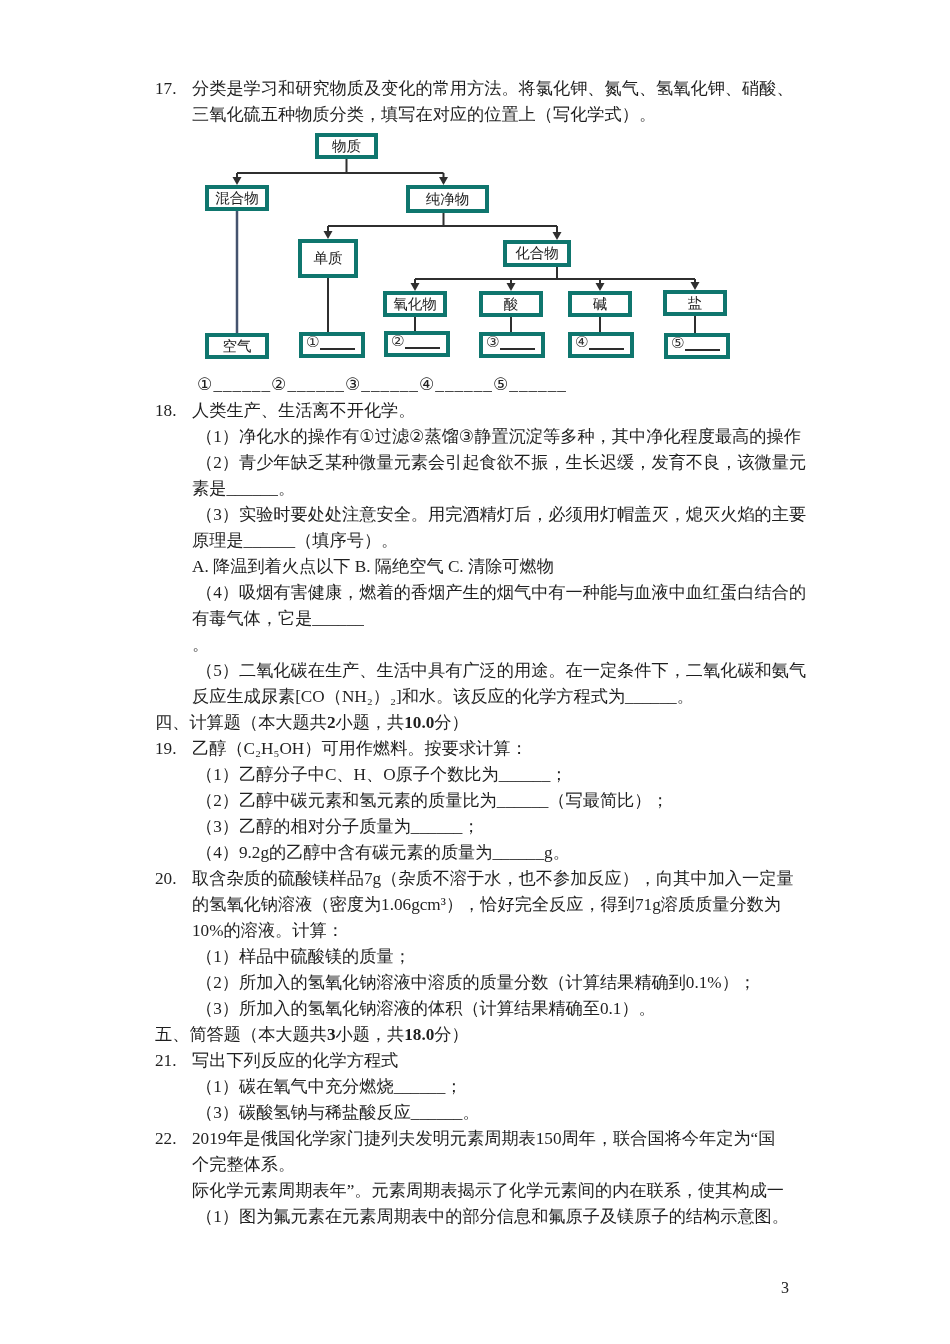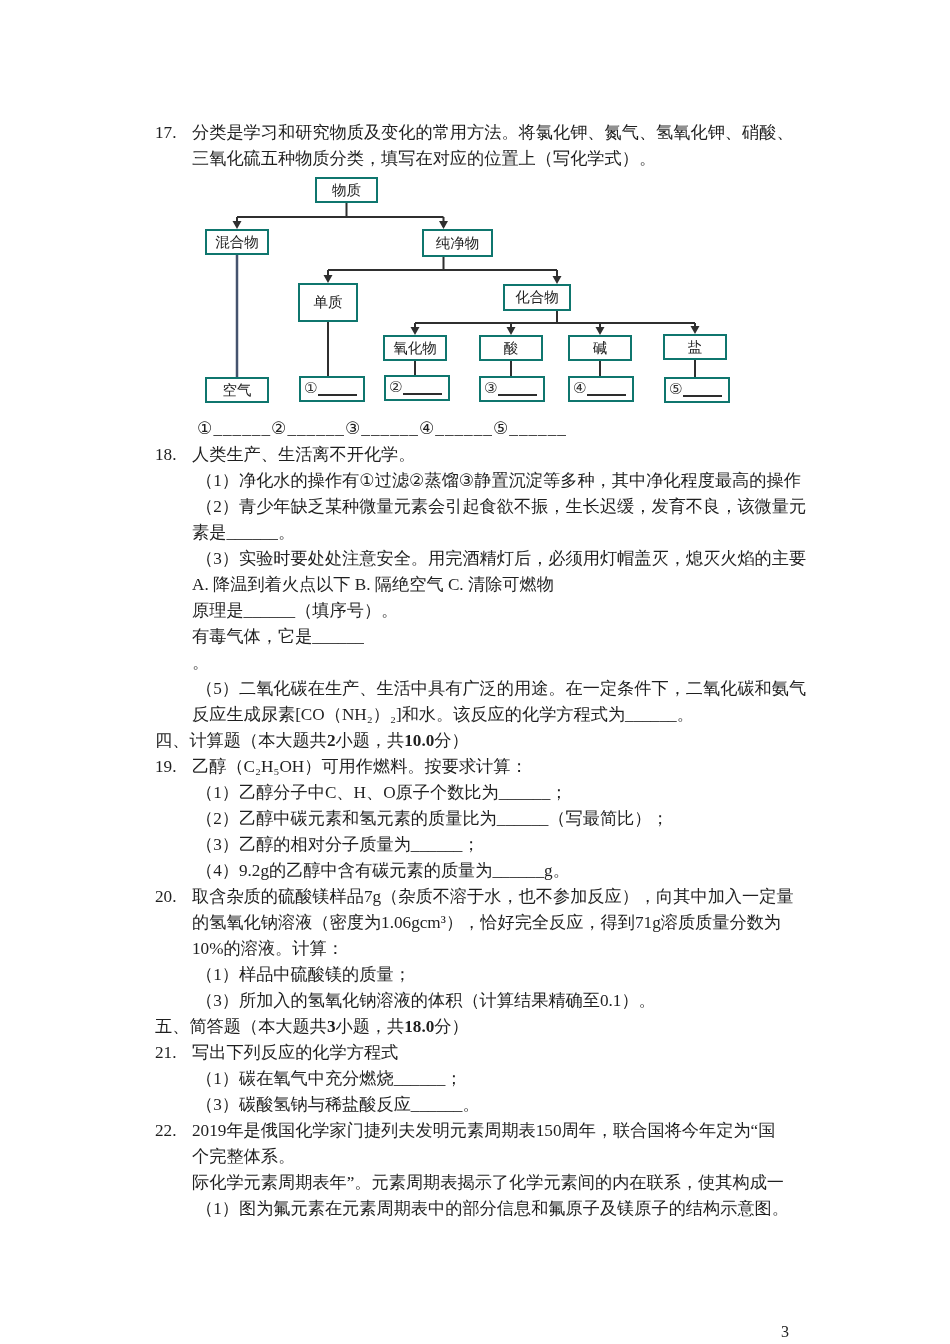--- a/index.html
+++ b/index.html
@@ -2,33 +2,33 @@
 <html><head>
 <meta charset="utf-8">
 <style>
   html,body{margin:0;padding:0;}
   body{
     width:950px;height:1344px;background:#ffffff;overflow:hidden;
     font-family:"Liberation Serif","DejaVu Serif","DejaVu Sans",serif;
     color:#1f1f1f;
   }
   .page{position:relative;width:950px;height:1344px;background:#ffffff;}
-  .content{padding:76px 0 0 155px;width:680px;margin-top:44px;}
+  .content{padding:76px 0 0 155px;width:680px;}
   .line{height:26px;line-height:26px;font-size:17.2px;white-space:nowrap;}
   .item{display:flex;}
   .item .num{width:37px;flex:none;}
   .cont{padding-left:37px;}
   .sub{padding-left:41px;}
   .ans{padding-left:42px;letter-spacing:1px;}
   .sec b{font-weight:bold;}
   
   .diagram{position:relative;width:540px;height:240px;margin:1px 0 3px 48px;}
   .diagram svg{position:absolute;left:0;top:0;}
   .dbox{
-    position:absolute;border:2px solid #0f766e;background:#fff;
+    position:absolute;border:4px solid #0f766e;background:#fff;
     display:flex;align-items:center;justify-content:center;
     font-size:14.5px;box-sizing:border-box;color:#222;
   }
   .slot{justify-content:flex-start;align-items:flex-end;padding:3px 6px 4px 3px;}
   .slot .cnum{font-size:15px;line-height:1;color:#333;}
   .slot .uline{flex:1;height:2px;border-bottom:2px solid #2d2d2d;margin-left:1px;}
   .pagenum{position:absolute;left:781px;top:1279px;font-size:16px;color:#222;}
 </style>
 </head>
 <body>
@@ -58,21 +58,21 @@
           <path d="M120.5 102 H129.5 L125 110 Z"></path>
           <path d="M349.5 103 H358.5 L354 111 Z"></path>
           <path d="M207.5 154 H216.5 L212 162 Z"></path>
           <path d="M303.5 154 H312.5 L308 162 Z"></path>
           <path d="M392.5 154 H401.5 L397 162 Z"></path>
           <path d="M487.5 153 H496.5 L492 161 Z"></path>
         </g>
       </svg>
       <div class="dbox" style="left:112px;top:4px;width:63px;height:26px">物质</div>
       <div class="dbox" style="left:2px;top:56px;width:64px;height:26px">混合物</div>
-      <div class="dbox" style="left:219px;top:56px;width:71px;height:28px">纯净物</div>
+      <div class="dbox" style="left:203px;top:56px;width:83px;height:28px">纯净物</div>
       <div class="dbox" style="left:95px;top:110px;width:60px;height:39px">单质</div>
       <div class="dbox" style="left:300px;top:111px;width:68px;height:27px">化合物</div>
       <div class="dbox" style="left:180px;top:162px;width:64px;height:26px">氧化物</div>
       <div class="dbox" style="left:276px;top:162px;width:64px;height:26px">酸</div>
       <div class="dbox" style="left:365px;top:162px;width:64px;height:26px">碱</div>
       <div class="dbox" style="left:460px;top:161px;width:64px;height:26px">盐</div>
       <div class="dbox" style="left:2px;top:204px;width:64px;height:26px">空气</div>
       <div class="dbox slot" style="left:96px;top:203px;width:66px;height:26px">
         <span class="cnum">①</span>
           <span class="uline"></span>
@@ -98,22 +98,23 @@
     <div class="line ans">①______②______③______④______⑤______</div>
 
     <div class="line item">
       <span class="num">18.</span>
       <span>人类生产、生活离不开化学。</span>
     </div>
     <div class="line sub">（1）净化水的操作有①过滤②蒸馏③静置沉淀等多种，其中净化程度最高的操作</div>
     <div class="line sub">（2）青少年缺乏某种微量元素会引起食欲不振，生长迟缓，发育不良，该微量元</div>
     <div class="line cont">素是______。</div>
     <div class="line sub">（3）实验时要处处注意安全。用完酒精灯后，必须用灯帽盖灭，熄灭火焰的主要</div>
+    <div class="line cont">原理是______（填序号）。</div>
     <div class="line cont">A. 降温到着火点以下  B. 隔绝空气  C. 清除可燃物</div>
-    <div class="line cont">原理是______（填序号）。</div>
+    <div class="line sub">（4）吸烟有害健康，燃着的香烟产生的烟气中有一种能与血液中血红蛋白结合的</div>
     <div class="line cont">有毒气体，它是______</div>
     <div class="line cont">。</div>
     <div class="line sub">（5）二氧化碳在生产、生活中具有广泛的用途。在一定条件下，二氧化碳和氨气</div>
     <div class="line cont">反应生成尿素[CO（NH₂）₂]和水。该反应的化学方程式为______。</div>
 
     <div class="line sec">
       <span>四、计算题（本大题共</span><b>2</b><span>小题，共</span><b>10.0</b><span>分）</span>
     </div>
 
     <div class="line item">
@@ -125,20 +126,21 @@
     <div class="line sub">（3）乙醇的相对分子质量为______；</div>
     <div class="line sub">（4）9.2g的乙醇中含有碳元素的质量为______g。</div>
 
     <div class="line item">
       <span class="num">20.</span>
       <span>取含杂质的硫酸镁样品7g（杂质不溶于水，也不参加反应），向其中加入一定量</span>
     </div>
     <div class="line cont">的氢氧化钠溶液（密度为1.06gcm³），恰好完全反应，得到71g溶质质量分数为</div>
     <div class="line cont">10%的溶液。计算：</div>
     <div class="line sub">（1）样品中硫酸镁的质量；</div>
+    <div class="line sub">（2）所加入的氢氧化钠溶液中溶质的质量分数（计算结果精确到0.1%）；</div>
     <div class="line sub">（3）所加入的氢氧化钠溶液的体积（计算结果精确至0.1）。</div>
 
     <div class="line sec">
       <span>五、简答题（本大题共</span><b>3</b><span>小题，共</span><b>18.0</b><span>分）</span>
     </div>
 
     <div class="line item">
       <span class="num">21.</span>
       <span>写出下列反应的化学方程式</span>
     </div>

